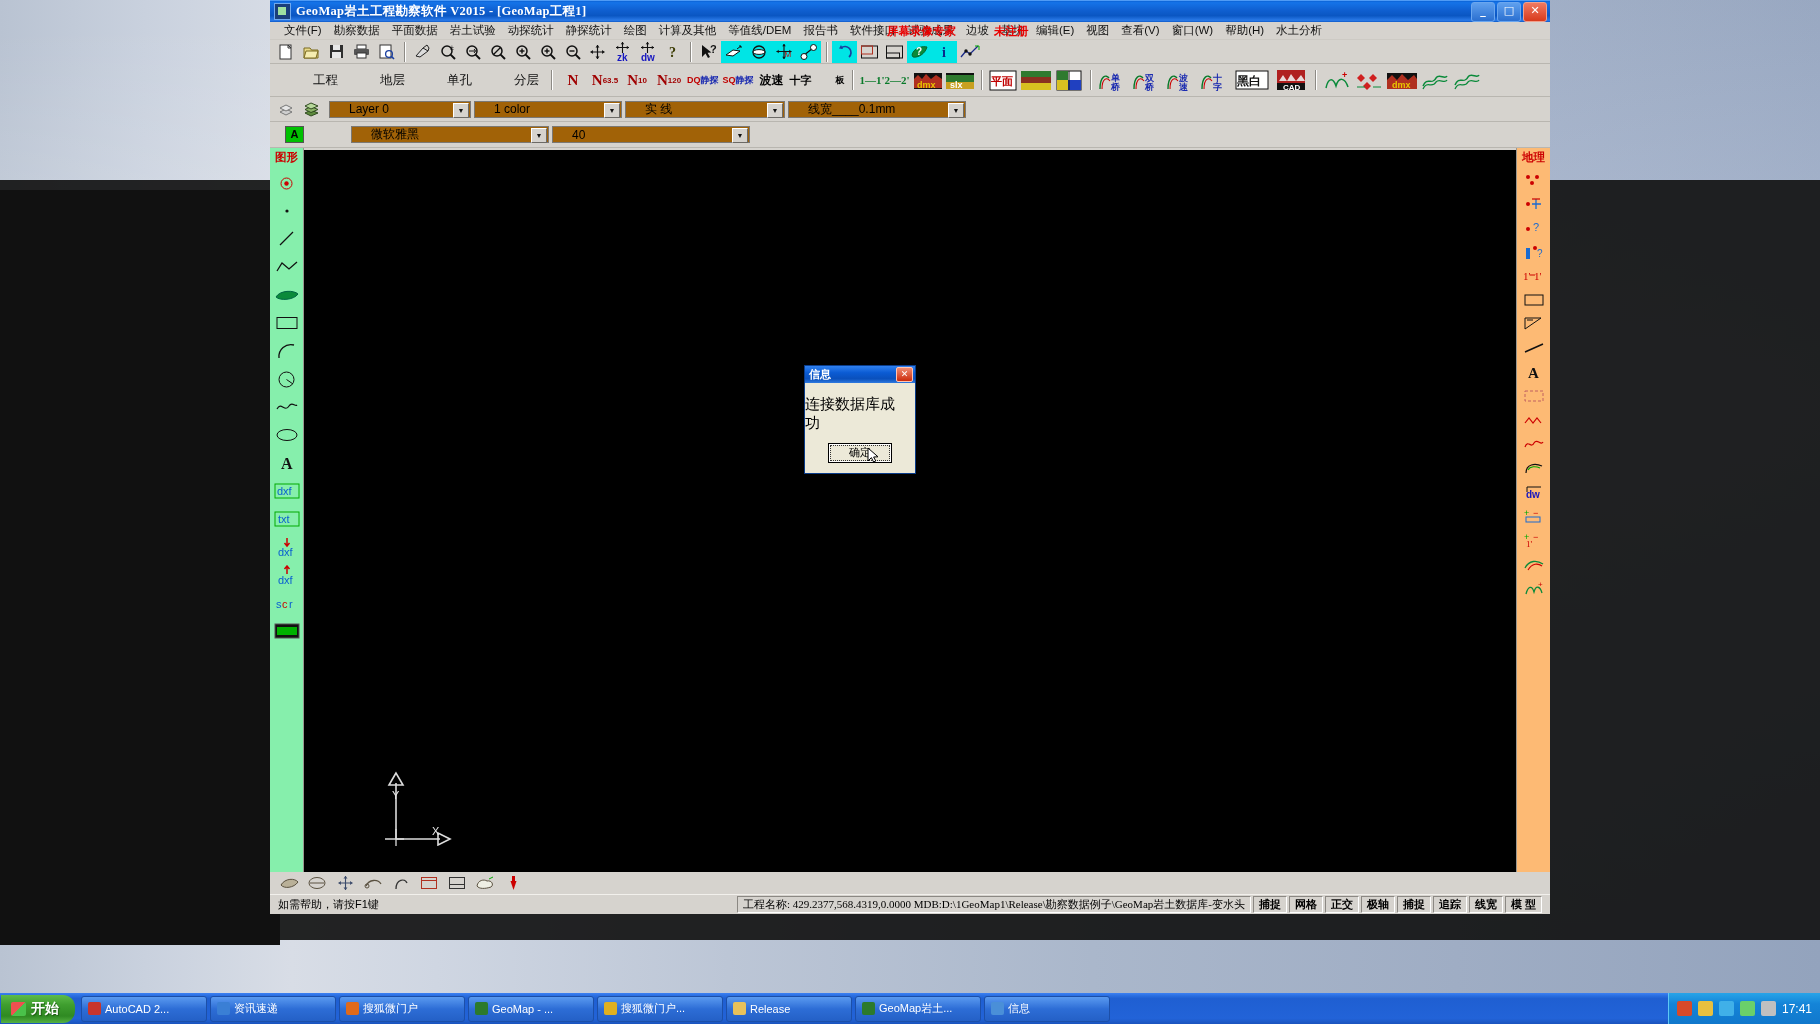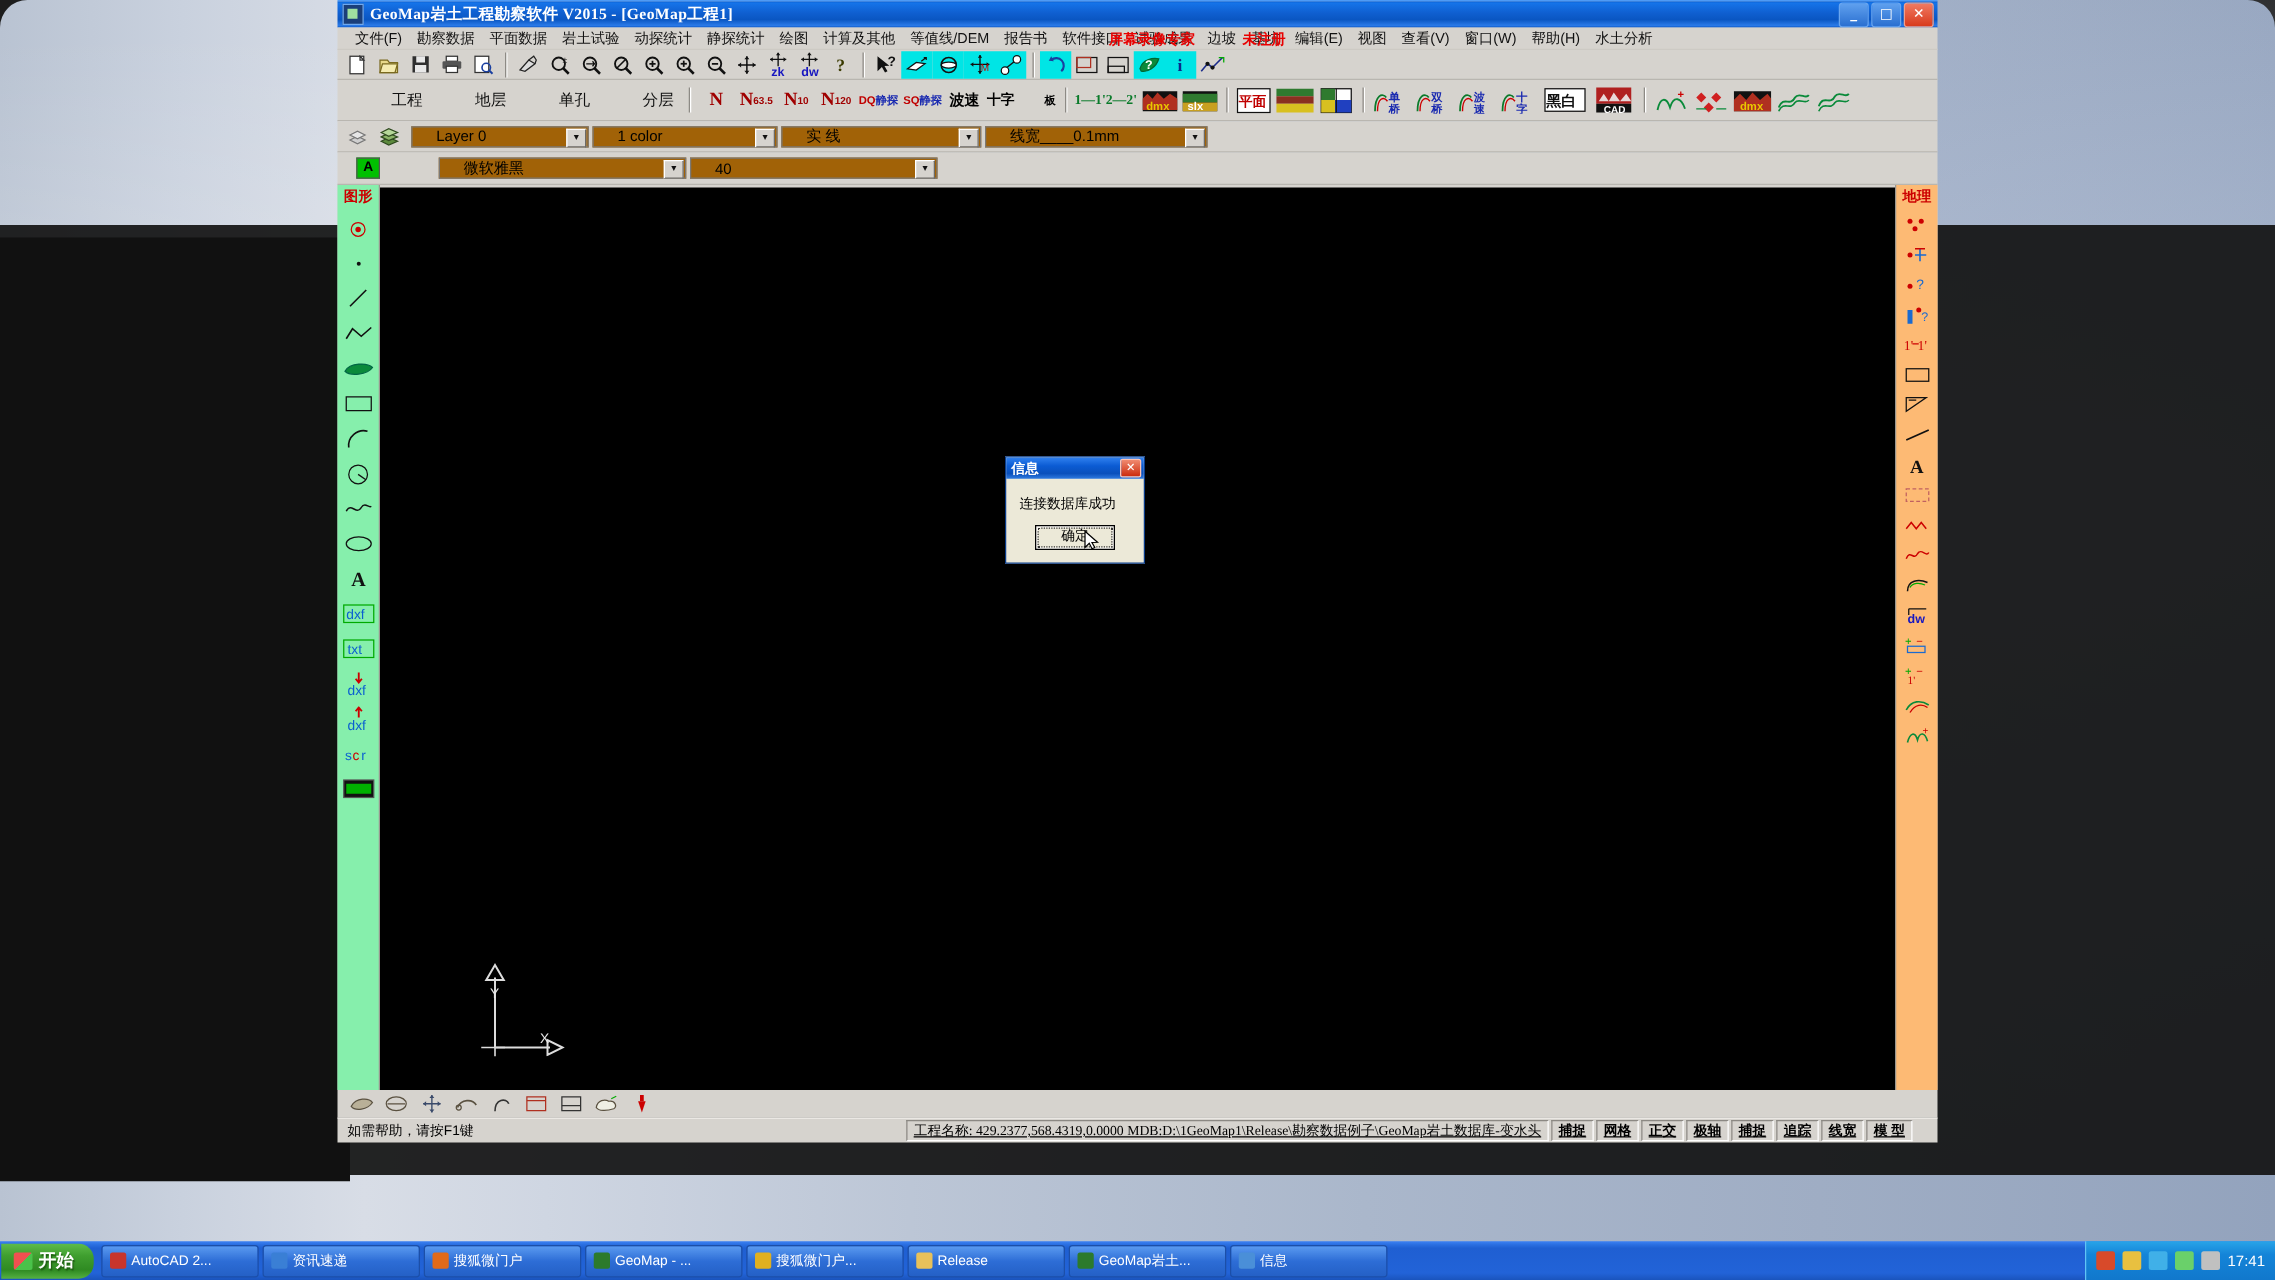--- a/index.html
+++ b/index.html
@@ -3,21 +3,21 @@
 <meta charset="utf-8">
 <style>
   html,body{margin:0;padding:0;}
   body{
     width:1820px;height:1024px;overflow:hidden;
     font-family:"Liberation Sans","DejaVu Sans",sans-serif;
     background:#1d1d1d;
   }
   
   #root{position:relative;width:1820px;height:1024px;background:
-      linear-gradient(90deg,#b9c3d2 0%,#c9d1de 8%,#d8dde6 16%,#cfd6e2 24%,#bcc6d6 40%,#aab7cb 60%,#9fadc4 80%,#93a3bd 100%); border-radius: 22px;
+      linear-gradient(90deg,#b9c3d2 0%,#c9d1de 8%,#d8dde6 16%,#cfd6e2 24%,#bcc6d6 40%,#aab7cb 60%,#9fadc4 80%,#93a3bd 100%);
   }
   #backdrop-blur{position:absolute;inset:0;background:
       radial-gradient(ellipse at 12% 45%, rgba(255,255,255,.35), rgba(255,255,255,0) 55%),
       radial-gradient(ellipse at 92% 40%, rgba(200,210,230,.5), rgba(200,210,230,0) 60%);
   }
   #dark-strip{position:absolute;left:0;top:180px;width:1820px;height:760px;background:#121212;opacity:.92;}
   #dark-strip-l{position:absolute;left:0;top:190px;width:280px;height:755px;background:#111;}
   
   #appwin{position:absolute;left:270px;top:0px;width:1280px;height:1024px;}
   
@@ -665,21 +665,21 @@
             <text x="58" y="84" font-size="11" fill="#e8e8e8" font-family="Liberation Sans, sans-serif">X</text>
           </svg>
         </div>
 
         <div style="position:absolute;left:500px;top:215px;width:110px;border:1px solid #0a3c8a;background:#ece9d8;box-shadow:2px 2px 6px rgba(0,0,0,.5);">
           <div style="height:17px;display:flex;align-items:center;padding:0 2px 0 4px;
                       background:linear-gradient(180deg,#2f80ef 0%,#0b5bd3 40%,#0a50bc 75%,#2f7ae0 100%);">
             <span style="flex:1;color:#fff;font-size:11px;font-weight:bold;">信息</span>
             <span style="width:15px;height:13px;background:linear-gradient(180deg,#f08a70,#cc2b0c);border:1px solid #ffc5b4;border-radius:2px;color:#fff;font-size:9px;font-weight:bold;text-align:center;line-height:12px;">✕</span>
           </div>
-          <div style="padding:12px 12px 6px 0;text-align:center;font-size:11px;color:#000;">连接数据库成功</div>
+          <div style="padding:12px 12px 6px 0;font-size:15px;color:#000;">连接数据库成功</div>
           <div style="display:flex;justify-content:center;padding:4px 0 10px 0;position:relative;">
             <div style="width:62px;height:18px;line-height:16px;text-align:center;font-size:11px;background:#ece9d8;
                         border:1px solid #000;box-shadow:inset 0 0 0 1px #fff;outline:1px dotted #333;outline-offset:-3px;">确定</div>
             <svg width="14" height="18" style="position:absolute;left:62px;top:8px;">
               <path d="M1 1 L1 14 L4.4 10.6 L6.6 15 L8.8 14 L6.6 10 L11 9.8 Z" fill="#fff" stroke="#000"></path>
             </svg>
           </div>
         </div>
       </div>
 
@@ -846,21 +846,21 @@
       <div class="bt">
           <svg width="11" height="16">
             <path d="M5.5 15 L2.5 6 h6 z" fill="#c00"></path>
             <rect x="4" y="1" width="3" height="5" fill="#c00"></rect>
           </svg>
         </div>
     </div>
 
     <div class="statusbar">
       <span style="padding:0 8px;font-size:11px;">如需帮助，请按F1键</span>
-      <div id="status-cells" style="display:flex;align-items:center;margin-left:auto;padding-right:18px;text-decoration:underline;">
+      <div id="status-cells" style="display:flex;align-items:center;margin-left:auto;padding-right:6px;">
           <div class="stcell wide">工程名称:  429.2377,568.4319,0.0000  MDB:D:\1GeoMap1\Release\勘察数据例子\GeoMap岩土数据库-变水头</div>
           <div class="stcell">捕捉</div>
           <div class="stcell">网格</div>
           <div class="stcell">正交</div>
           <div class="stcell">极轴</div>
           <div class="stcell">捕捉</div>
           <div class="stcell">追踪</div>
           <div class="stcell">线宽</div>
           <div class="stcell">模  型</div>
         </div>

